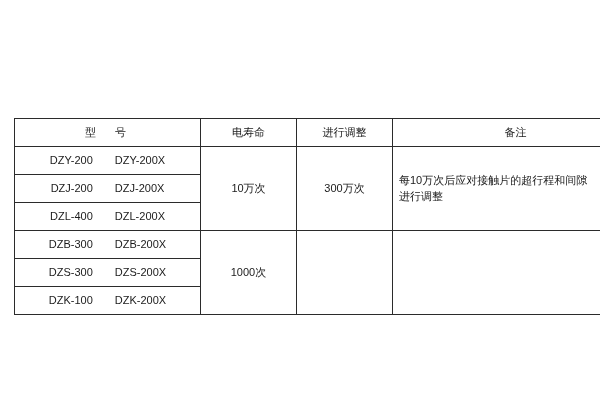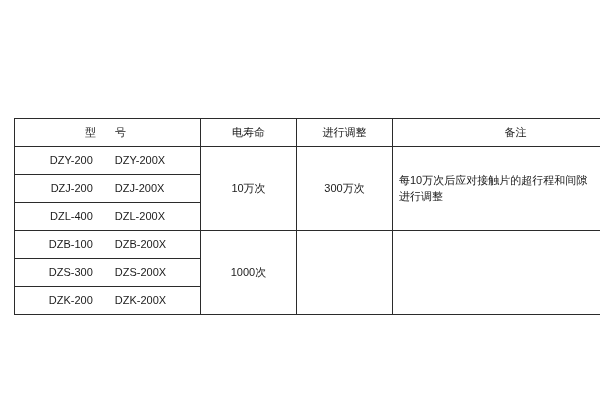--- a/index.html
+++ b/index.html
@@ -118,42 +118,42 @@
             <div class="model-cell">
               <span>DZL-400</span>
               <span>DZL-200X</span>
             </div>
           </td>
         </tr>
 
         <tr>
           <td class="c-model">
             <div class="model-cell">
-              <span>DZB-100</span>
+              <span>DZB-300</span>
               <span>DZB-200X</span>
             </div>
           </td>
           <td class="c-elec center-mid" rowspan="3">1000次</td>
           <td class="c-mech" rowspan="3"></td>
           <td class="c-note" rowspan="3"></td>
         </tr>
 
         <tr>
           <td class="c-model">
             <div class="model-cell">
               <span>DZS-300</span>
               <span>DZS-200X</span>
             </div>
           </td>
         </tr>
 
         <tr>
           <td class="c-model">
             <div class="model-cell">
-              <span>DZK-200</span>
+              <span>DZK-100</span>
               <span>DZK-200X</span>
             </div>
           </td>
         </tr>
       </tbody>
     </table>
   </div>
 </div>
 
 </body></html>

